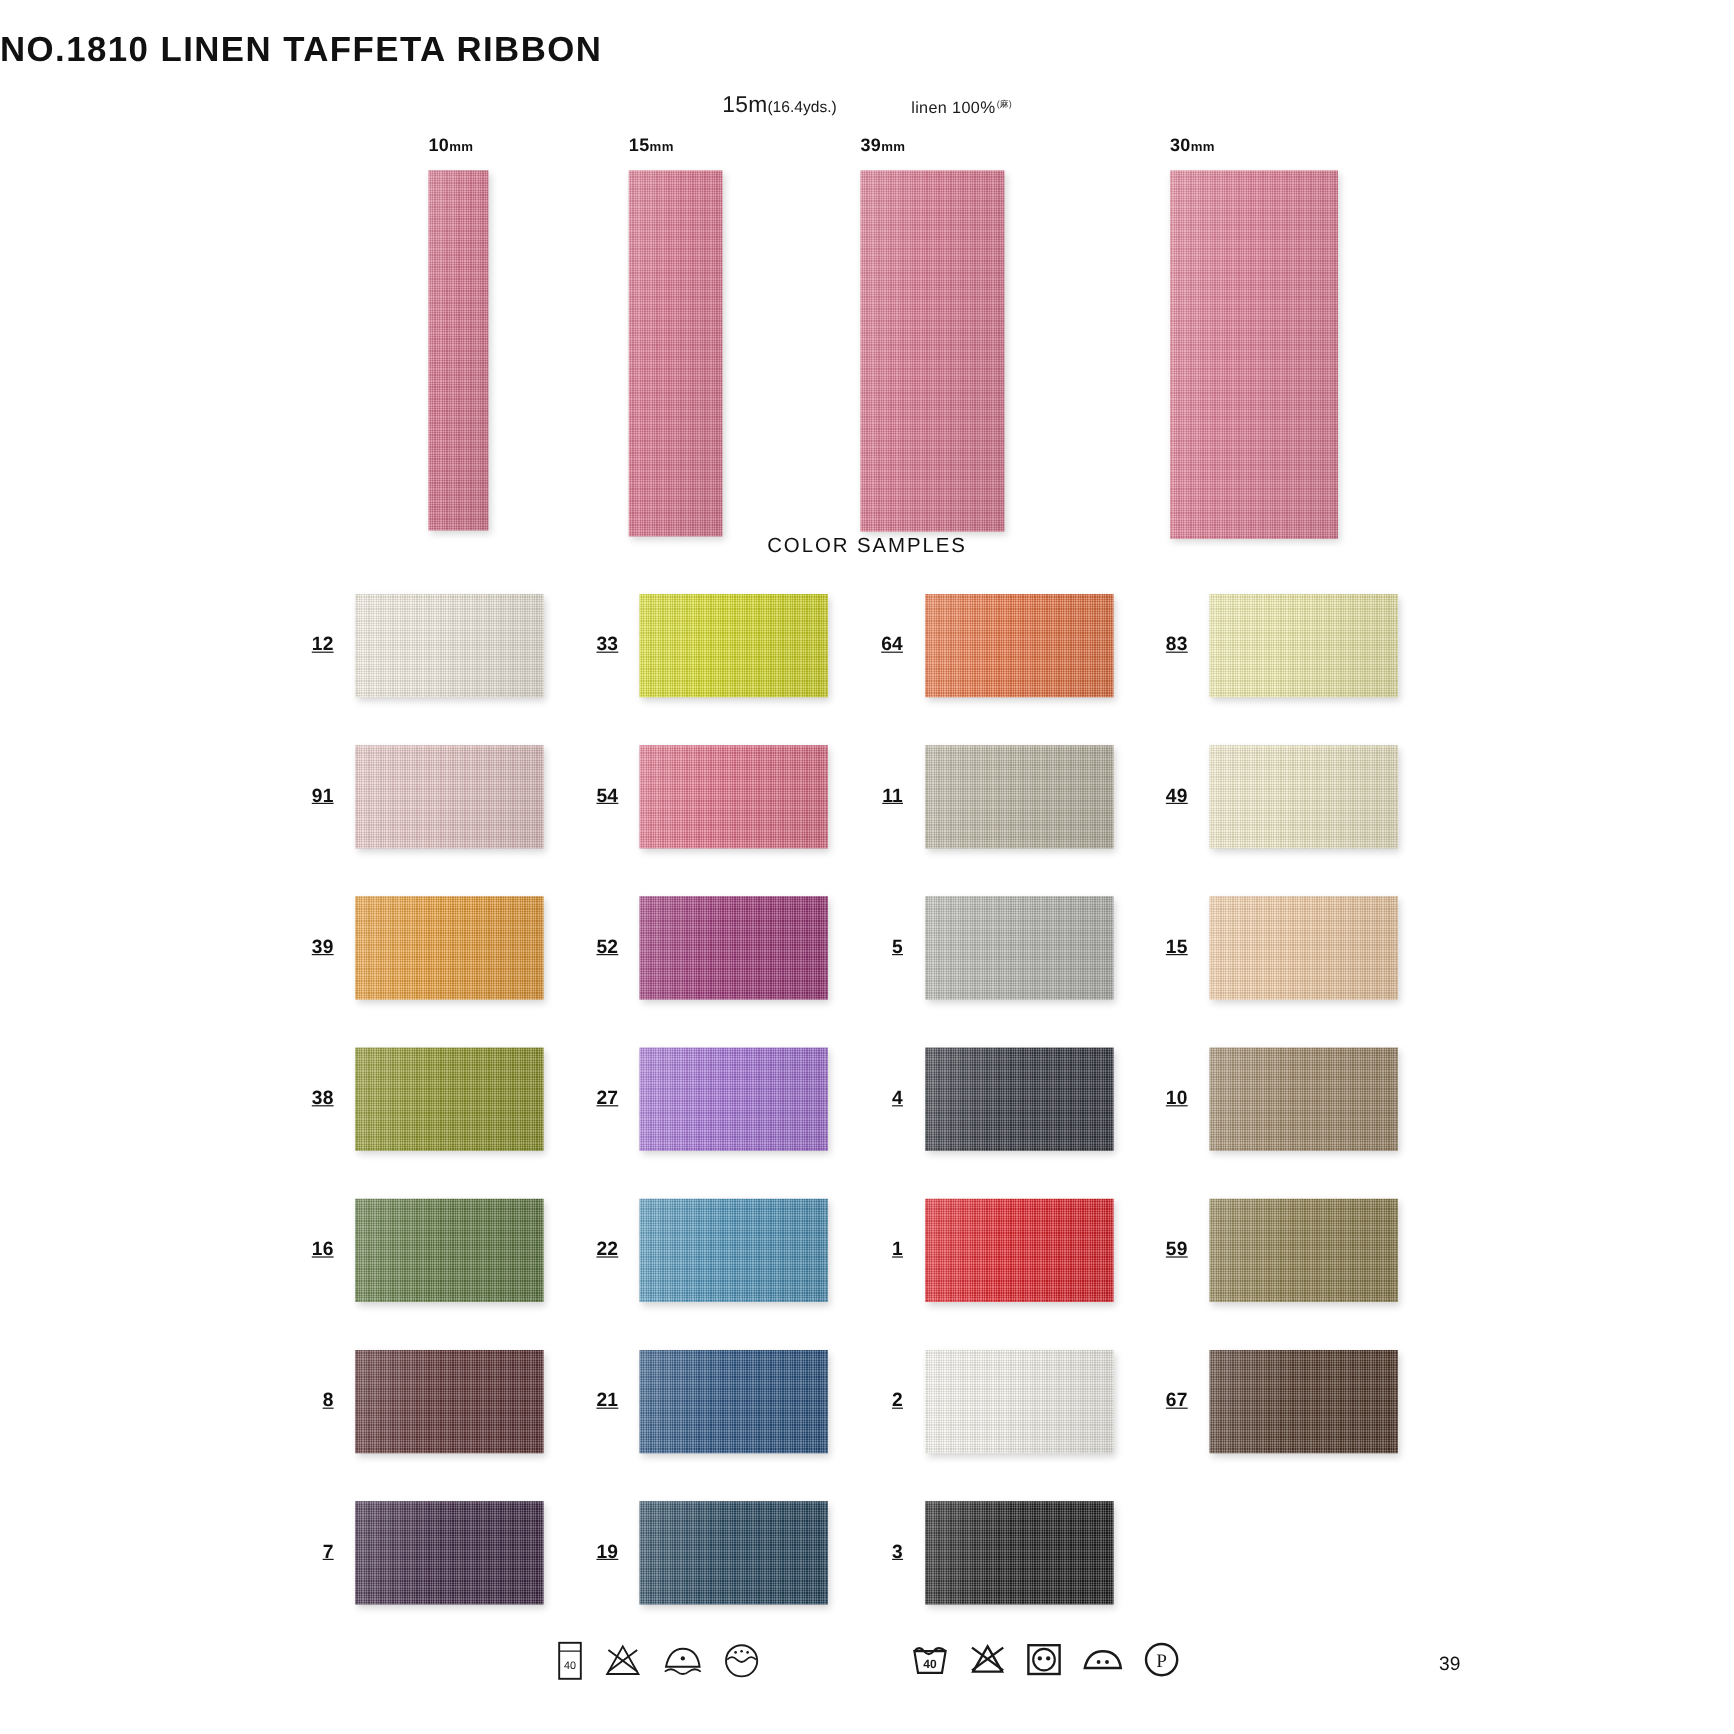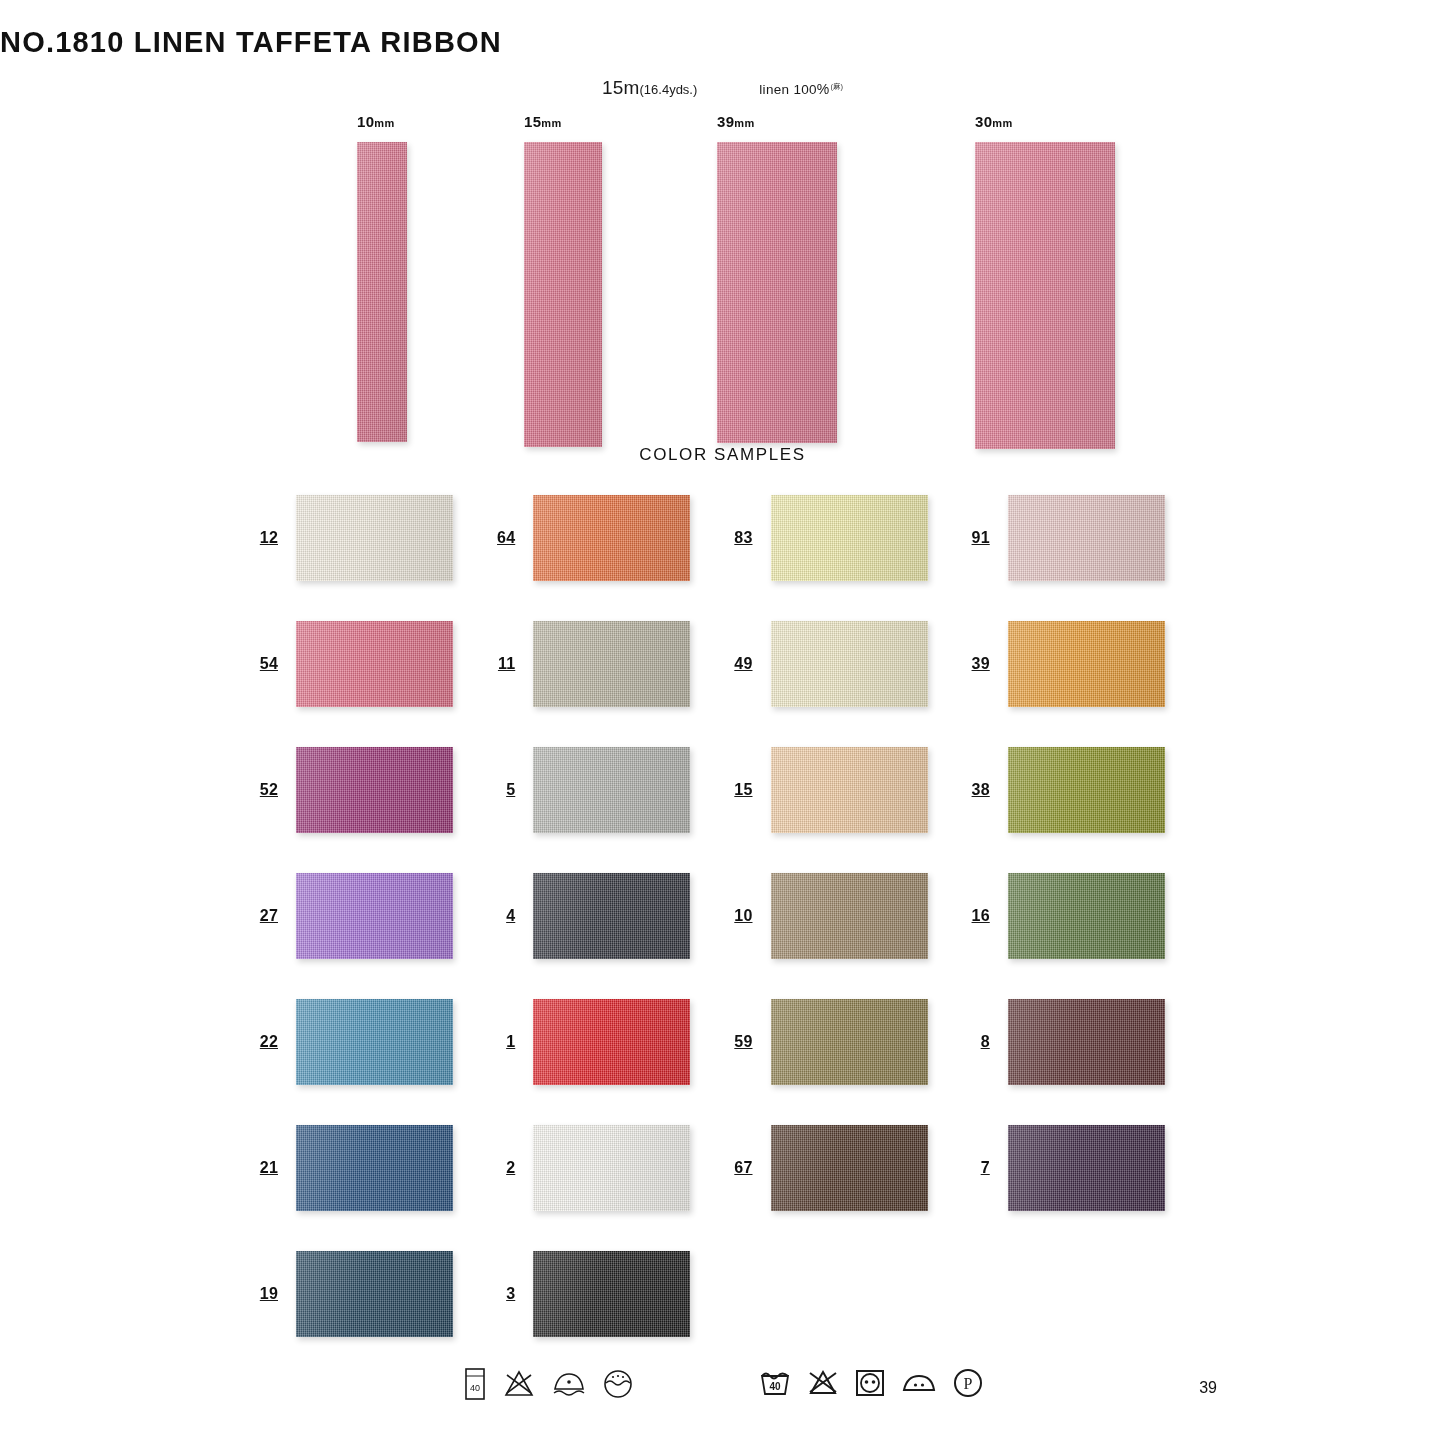--- a/index.html
+++ b/index.html
@@ -228,20 +228,24 @@
 </div>
 
 <div class="color-samples-heading">COLOR  SAMPLES</div>
 
 <div class="swatch-grid" id="swatch-grid">
     <div class="swatch-cell">
       <div class="swatch-code">12</div>
       <div class="swatch-chip" style="background: rgb(239, 233, 220);"></div>
     </div>
     <div class="swatch-cell">
+      <div class="swatch-code">33</div>
+      <div class="swatch-chip" style="background: rgb(213, 219, 33);"></div>
+    </div>
+    <div class="swatch-cell">
       <div class="swatch-code">64</div>
       <div class="swatch-chip" style="background: rgb(231, 113, 63);"></div>
     </div>
     <div class="swatch-cell">
       <div class="swatch-code">83</div>
       <div class="swatch-chip" style="background: rgb(238, 234, 168);"></div>
     </div>
     <div class="swatch-cell">
       <div class="swatch-code">91</div>
       <div class="swatch-chip" style="background: rgb(227, 195, 193);"></div>

